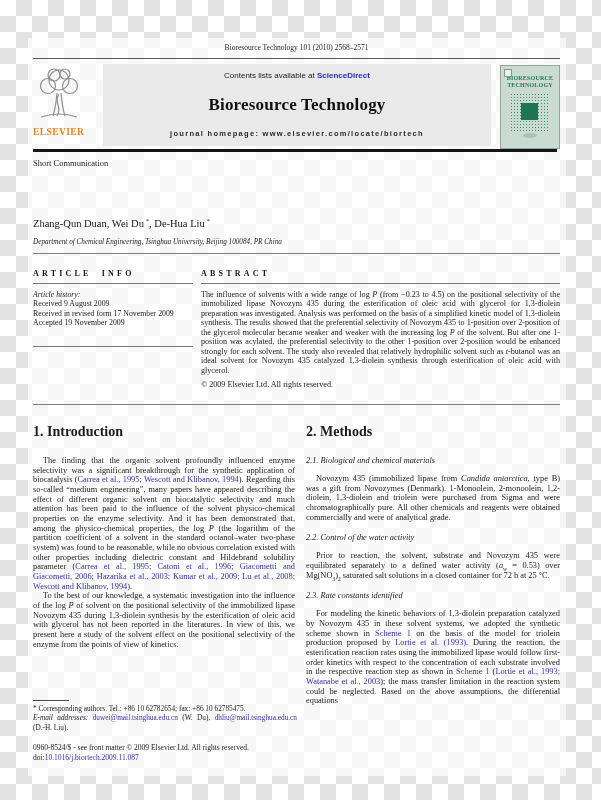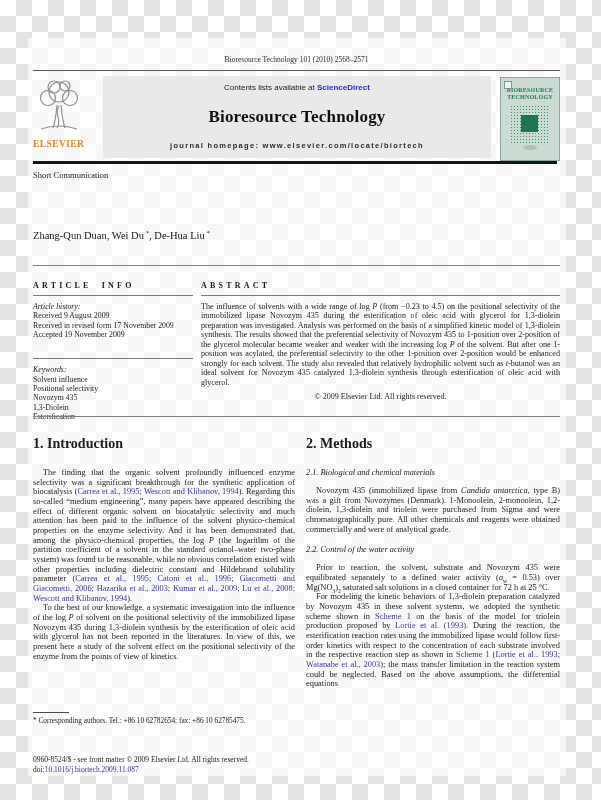--- a/index.html
+++ b/index.html
@@ -7,21 +7,21 @@
     position:relative;width:601px;height:800px;overflow:hidden;
     color:#1c1c1c;font-family:"Liberation Serif",serif;
     background-color:#fff;
     background-image:
       linear-gradient(45deg,#e3e3e3 25%,transparent 25%,transparent 75%,#e3e3e3 75%),
       linear-gradient(45deg,#e3e3e3 25%,transparent 25%,transparent 75%,#e3e3e3 75%);
     background-size:32px 32px;
     background-position:0 0,16px 16px;
   }
   .page-bg{position:absolute;left:28px;top:38px;width:538px;height:738px;background:rgba(255,255,255,0.68);}
-  .content{position:absolute;left:33px;top:50px;width:527px;height:740px;}
+  .content{position:absolute;left:33px;top:38px;width:527px;height:740px;}
   .content > div{position:absolute;}
 
   .citation{top:5px;left:0;width:527px;text-align:center;font-size:7.5px;color:#2a2a2a;}
   .rule{background:#5a5a5a;height:1px;}
   .rule-top{top:20px;left:0;width:527px;}
   .rule-aff{top:215px;left:0;width:527px;background:#808080;}
   .rule-mid{top:366px;left:0;width:527px;background:#808080;}
 
   .banner{top:26px;left:0;width:527px;height:84px;}
   .logo-block{position:absolute;left:0;top:2px;width:66px;height:80px;text-align:left;}
@@ -49,21 +49,21 @@
   .affiliation{top:200px;left:0;font-size:7.2px;font-style:italic;color:#222;}
 
   .info-col{top:231px;left:0;width:160px;}
   .abs-col{top:231px;left:168px;width:359px;}
   .block-heading{font-size:8px;font-weight:bold;letter-spacing:3.2px;word-spacing:5px;color:#1a1a1a;}
   .sub-rule{border:none;border-top:1px solid #7a7a7a;margin:5px 0 6px;}
   .info-text{font-size:7.8px;line-height:1.2;}
   .info-label{font-style:italic;}
   .info-gap{height:14px;}
   .abs-text{font-size:8.1px;line-height:1.17;text-align:justify;}
-  .abs-copy{font-size:8.1px;text-align:center;margin-top:5px;}
+  .abs-copy{font-size:8.1px;text-align:left;margin-top:5px;}
 
   .col-left{top:386px;left:0;width:262px;}
   .col-right{top:386px;left:273px;width:254px;}
   .sec-heading{font-size:14px;font-weight:bold;margin:0 0 16px;}
   .subsec-heading{font-size:8.3px;font-style:italic;margin:11px 0 9px;}
   .body-p{font-size:8.35px;line-height:1.16;text-align:justify;text-indent:10px;margin:0;}
   .it{font-style:italic;}
   .sub{font-size:65%;vertical-align:sub;line-height:0;}
   .sup{font-size:65%;vertical-align:super;line-height:0;}
 
@@ -113,41 +113,34 @@
         </div>
         <div class="cover-dots"></div>
         <div class="cover-oval"></div>
       </div>
     </div>
 
     <div class="black-rule"></div>
 
     <div class="short-comm">Short Communication</div>
     <div class="authors"><span>Zhang-Qun Duan, Wei Du</span><span class="sup"> *</span><span>, De-Hua Liu</span><span class="sup"> *</span></div>
+    <div class="affiliation">Department of Chemical Engineering, Tsinghua University, Beijing 100084, PR China</div>
     <div class="rule rule-aff"></div>
 
     <div class="info-col">
       <div class="block-heading">ARTICLE INFO</div>
       <hr class="sub-rule">
       <div class="info-text">
         <div class="info-label">Article history:</div>
         <div>Received 9 August 2009</div>
         <div>Received in revised form 17 November 2009</div>
         <div>Accepted 19 November 2009</div>
       </div>
       <div class="info-gap"></div>
       <hr class="sub-rule">
-      <div class="info-text">
-        <div class="info-label">Keywords:</div>
-        <div>Solvent influence</div>
-        <div>Positional selectivity</div>
-        <div>Novozym 435</div>
-        <div>1,3-Diolein</div>
-        <div>Esterification</div>
-      </div>
     </div>
 
     <div class="abs-col">
       <div class="block-heading">ABSTRACT</div>
       <hr class="sub-rule">
       <div class="abs-text"><span>The influence of solvents with a wide range of log </span><span class="it">P</span><span> (from −0.23 to 4.5) on the positional selectivity of the immobilized lipase Novozym 435 during the esterification of oleic acid with glycerol for 1,3-diolein preparation was investigated. Analysis was performed on the basis of a simplified kinetic model of 1,3-diolein synthesis. The results showed that the preferential selectivity of Novozym 435 to 1-position over 2-position of the glycerol molecular became weaker and weaker with the increasing log </span><span class="it">P</span><span> of the solvent. But after one 1-position was acylated, the preferential selectivity to the other 1-position over 2-position would be enhanced strongly for each solvent. The study also revealed that relatively hydrophilic solvent such as </span><span class="it">t</span><span>-butanol was an ideal solvent for Novozym 435 catalyzed 1,3-diolein synthesis through esterification of oleic acid with glycerol.</span></div>
       <div class="abs-copy">© 2009 Elsevier Ltd. All rights reserved.</div>
     </div>
 
     <div class="rule rule-mid"></div>
@@ -157,26 +150,28 @@
       <p class="body-p"><span>The finding that the organic solvent profoundly influenced enzyme selectivity was a significant breakthrough for the synthetic application of biocatalysis (</span><span class="lnk">Carrea et al., 1995; Wescott and Klibanov, 1994</span><span>). Regarding this so-called “medium engineering”, many papers have appeared describing the effect of different organic solvent on biocatalytic selectivity and much attention has been paid to the influence of the solvent physico-chemical properties on the enzyme selectivity. And it has been demonstrated that, among the physico-chemical properties, the log </span><span class="it">P</span><span> (the logarithm of the partition coefficient of a solvent in the standard octanol–water two-phase system) was found to be reasonable, while no obvious correlation existed with other properties including dielectric constant and Hildebrand solubility parameter (</span><span class="lnk">Carrea et al., 1995; Catoni et al., 1996; Giacometti and Giacometti, 2006; Hazarika et al., 2003; Kumar et al., 2009; Lu et al., 2008; Wescott and Klibanov, 1994</span><span>).</span></p>
       <p class="body-p"><span>To the best of our knowledge, a systematic investigation into the influence of the log </span><span class="it">P</span><span> of solvent on the positional selectivity of the immobilized lipase Novozym 435 during 1,3-diolein synthesis by the esterification of oleic acid with glycerol has not been reported in the literatures. In view of this, we present here a study of the solvent effect on the positional selectivity of the enzyme from the points of view of kinetics.</span></p>
     </div>
 
     <div class="col-right">
       <div class="sec-heading">2. Methods</div>
       <div class="subsec-heading" style="margin-top:0">2.1. Biological and chemical materials</div>
       <p class="body-p"><span>Novozym 435 (immobilized lipase from </span><span class="it">Candida antarctica</span><span>, type B) was a gift from Novozymes (Denmark). 1-Monoolein, 2-monoolein, 1,2-diolein, 1,3-diolein and triolein were purchased from Sigma and were chromatographically pure. All other chemicals and reagents were obtained commercially and were of analytical grade.</span></p>
       <div class="subsec-heading">2.2. Control of the water activity</div>
       <p class="body-p"><span>Prior to reaction, the solvent, substrate and Novozym 435 were equilibrated separately to a defined water activity (</span><span class="it">a</span><span class="sub">w</span><span> = 0.53) over Mg(NO</span><span class="sub">3</span><span>)</span><span class="sub">2</span><span> saturated salt solutions in a closed container for 72 h at 25 °C.</span></p>
+      <div class="subsec-heading">2.3. Rate constants identified</div>
       <p class="body-p"><span>For modeling the kinetic behaviors of 1,3-diolein preparation catalyzed by Novozym 435 in these solvent systems, we adopted the synthetic scheme shown in </span><span class="lnk">Scheme 1</span><span> on the basis of the model for triolein production proposed by </span><span class="lnk">Lortie et al. (1993)</span><span>. During the reaction, the esterification reaction rates using the immobilized lipase would follow first-order kinetics with respect to the concentration of each substrate involved in the respective reaction step as shown in </span><span class="lnk">Scheme 1</span><span> (</span><span class="lnk">Lortie et al., 1993; Watanabe et al., 2003</span><span>); the mass transfer limitation in the reaction system could be neglected. Based on the above assumptions, the differential equations</span></p>
     </div>
 
     <div class="footnote">
       <div class="fn-rule"></div>
       <div class="fn-line"><span>* Corresponding authors. Tel.: +86 10 62782654; fax: +86 10 62785475.</span></div>
+      <div class="fn-line"><span class="it">E-mail addresses: </span><span class="lnk">duwei@mail.tsinghua.edu.cn</span><span> (W. Du), </span><span class="lnk">dhliu@mail.tsinghua.edu.cn</span><span> (D.-H. Liu).</span></div>
     </div>
 
     <div class="footer">
       <div>0960-8524/$ - see front matter © 2009 Elsevier Ltd. All rights reserved.</div>
       <div><span>doi:</span><span class="lnk">10.1016/j.biortech.2009.11.087</span></div>
     </div>
 
   </div>
 </div>
 

